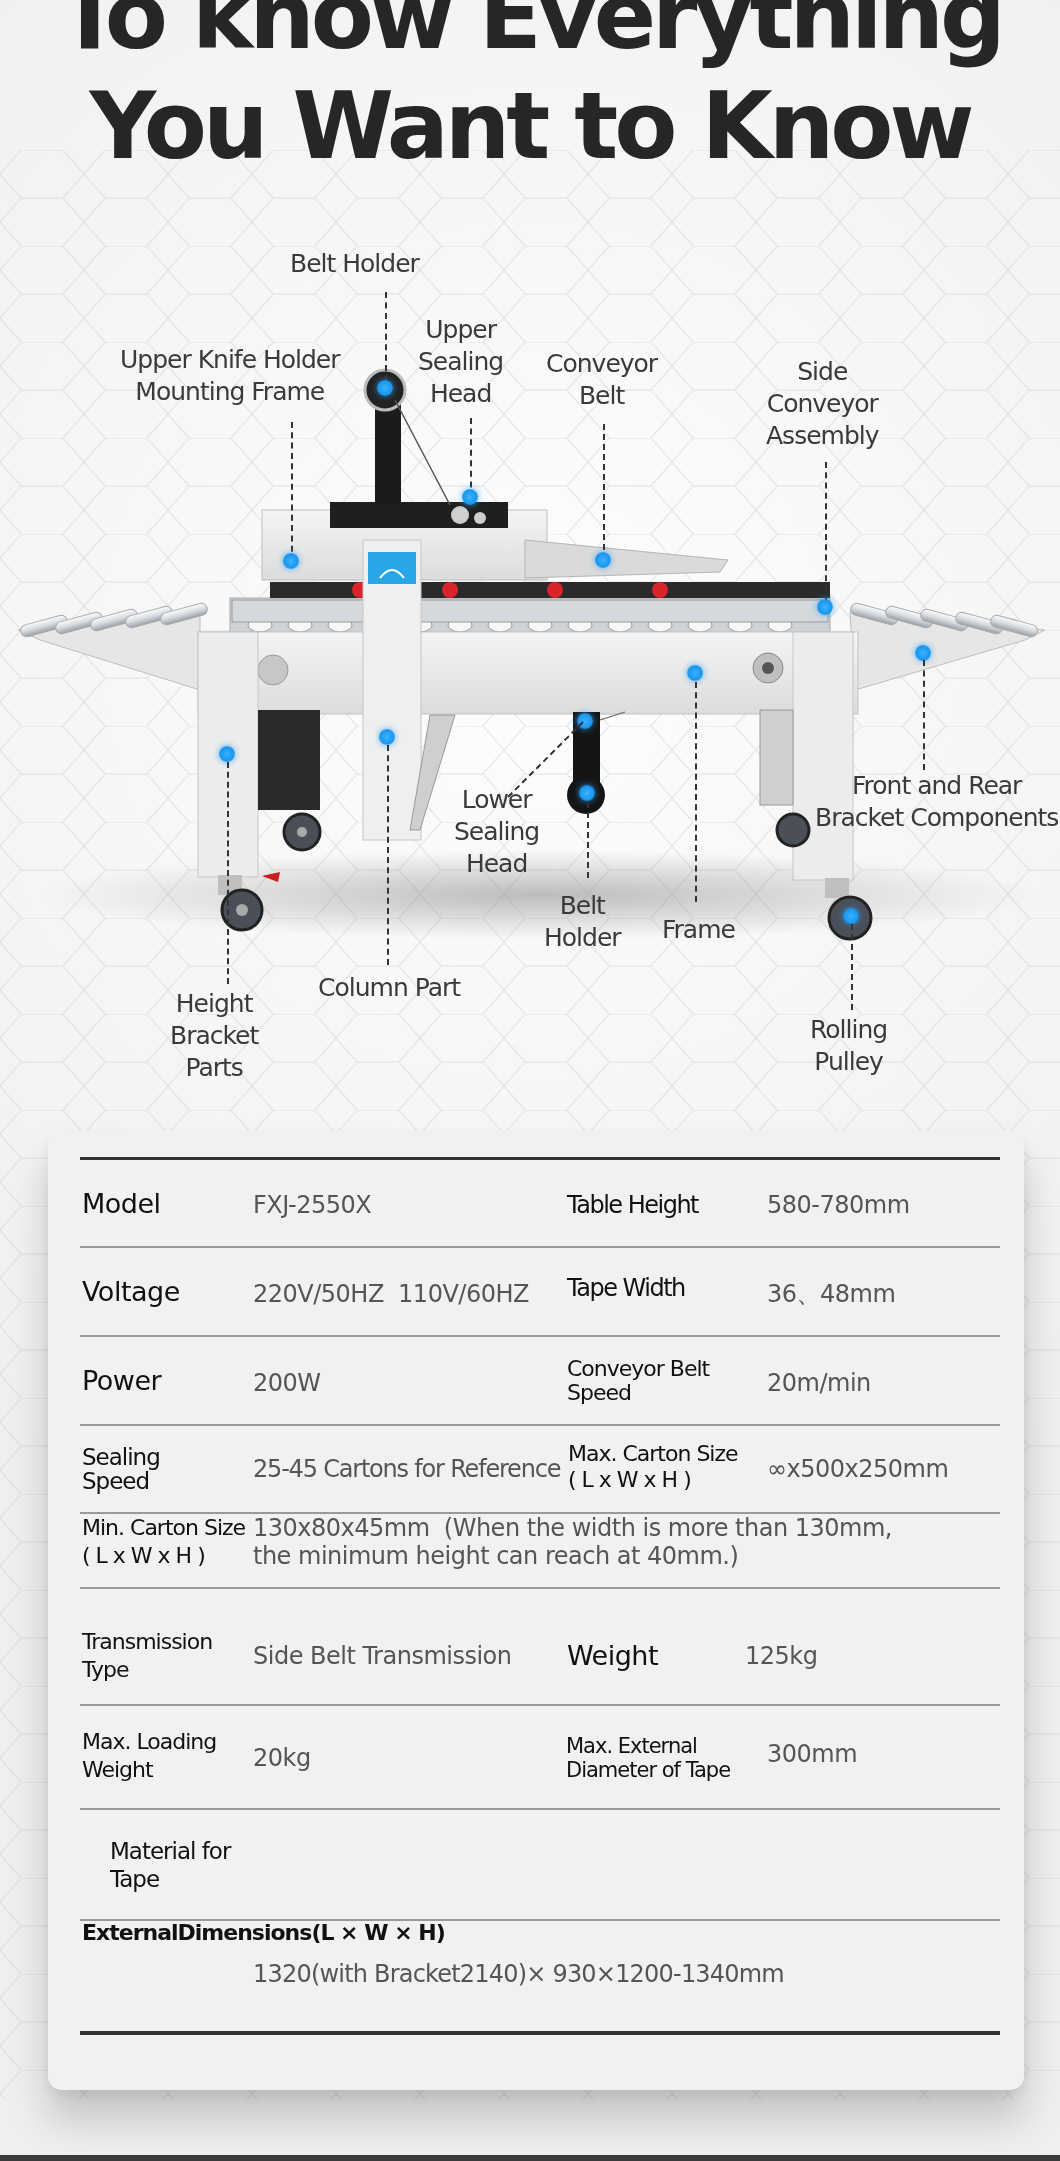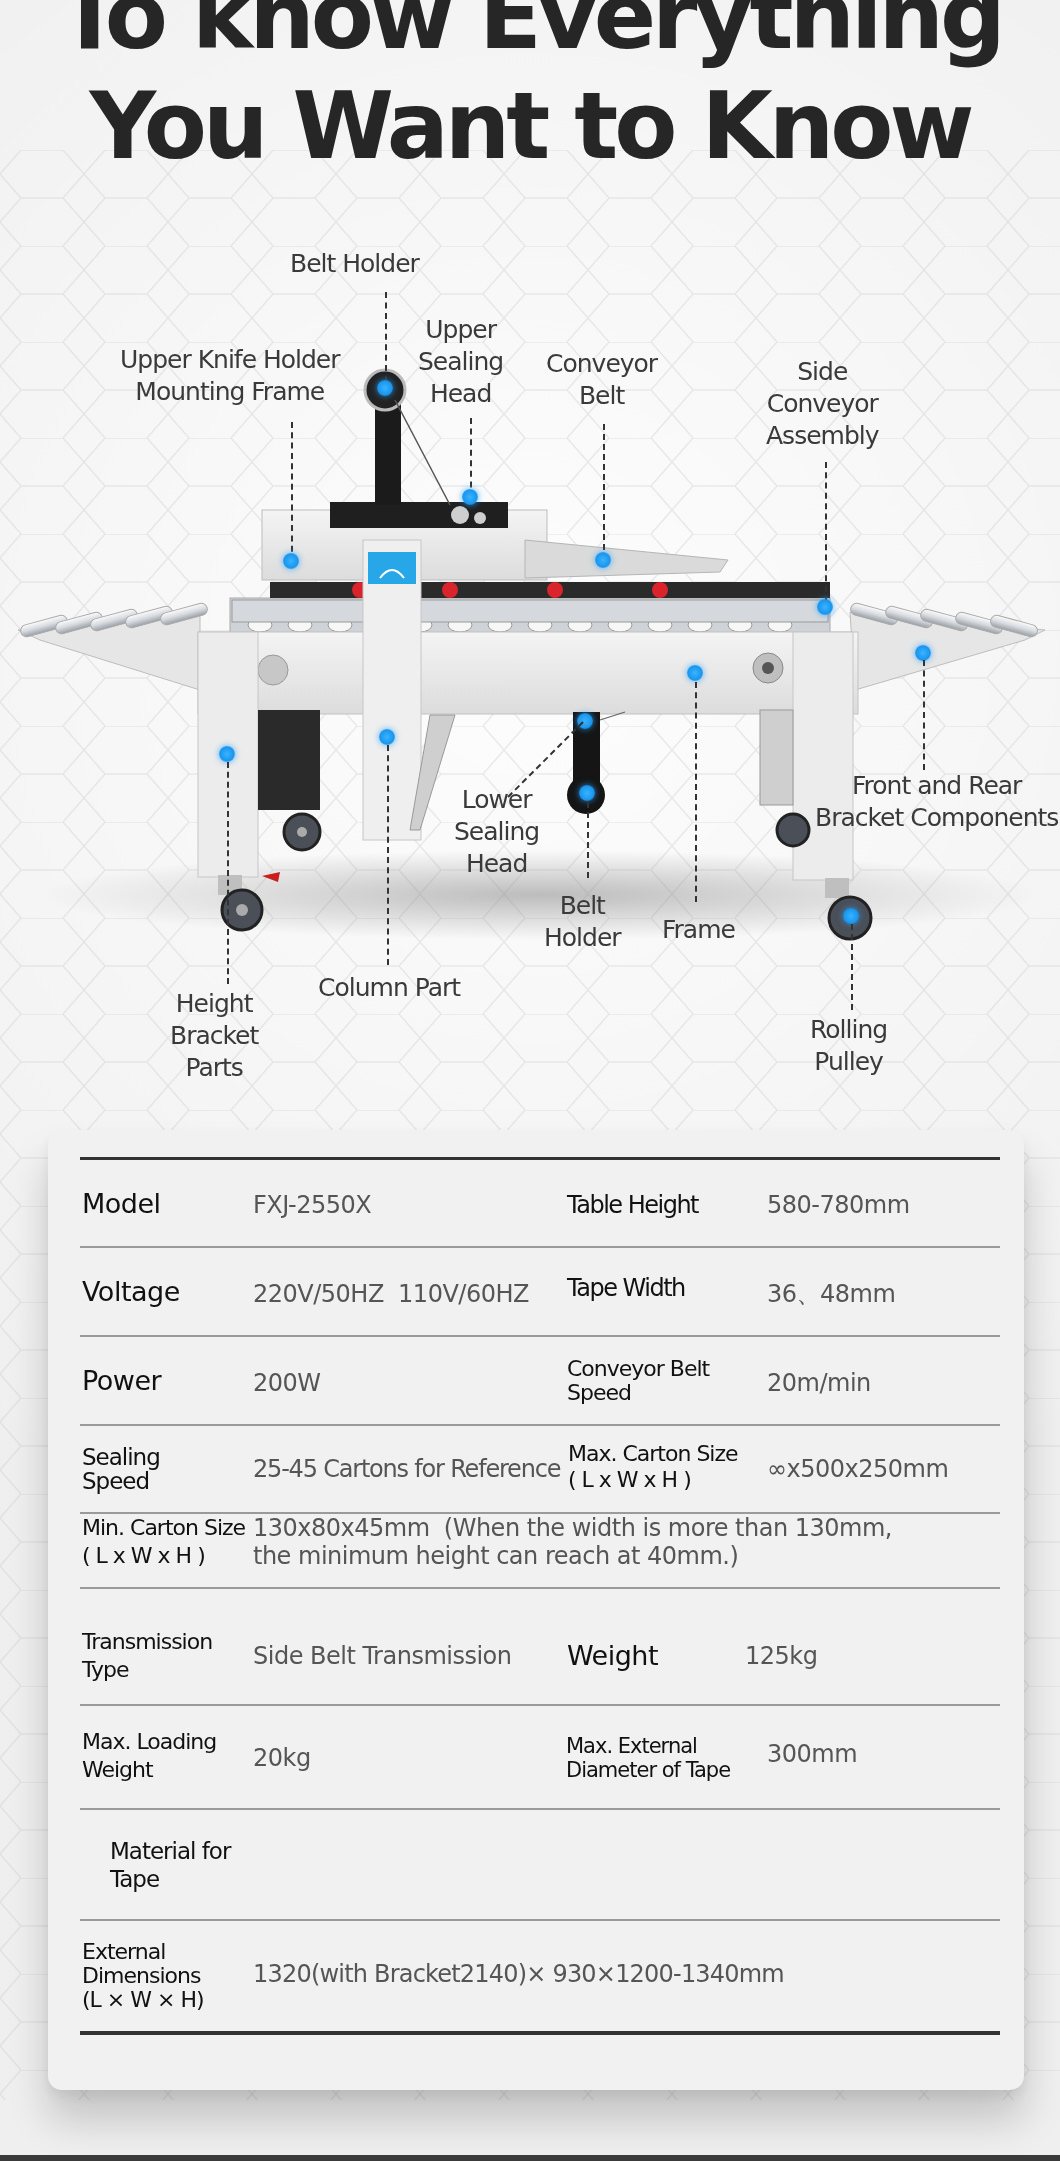--- a/index.html
+++ b/index.html
@@ -336,21 +336,21 @@
 </div>
 
 <div class="row" style="top:1810px;height:111px;">
   <div class="cell lbl sm" style="left:2px;top:0;height:109px;flex-direction:column;align-items:flex-start;justify-content:center;font-size:23px;line-height:28px;margin-left:28px;">
     <span>Material for</span>
       <span>Tape</span>
   </div>
 </div>
 
 <div class="row last" style="top:1921px;height:114px;">
-  <div class="cell lbl sm" style="left:2px;top:0;height:110px;flex-direction:column;align-items:flex-start;justify-content:center;font-size:22px;line-height:24px;">
+  <div class="cell lbl sm" style="left:2px;top:0;height:110px;flex-direction:row;align-items:flex-start;justify-content:center;font-size:22px;line-height:24px;font-weight:bold;">
     <span>External</span>
       <span>Dimensions</span>
       <span>(L × W × H)</span>
   </div>
   <div class="cell val" style="left:173px;top:-2px;height:110px;letter-spacing:-0.8px;">1320(with Bracket2140)× 930×1200-1340mm</div>
 </div>
 
 <div class="bottom-bar"></div>
 
 </body></html>

